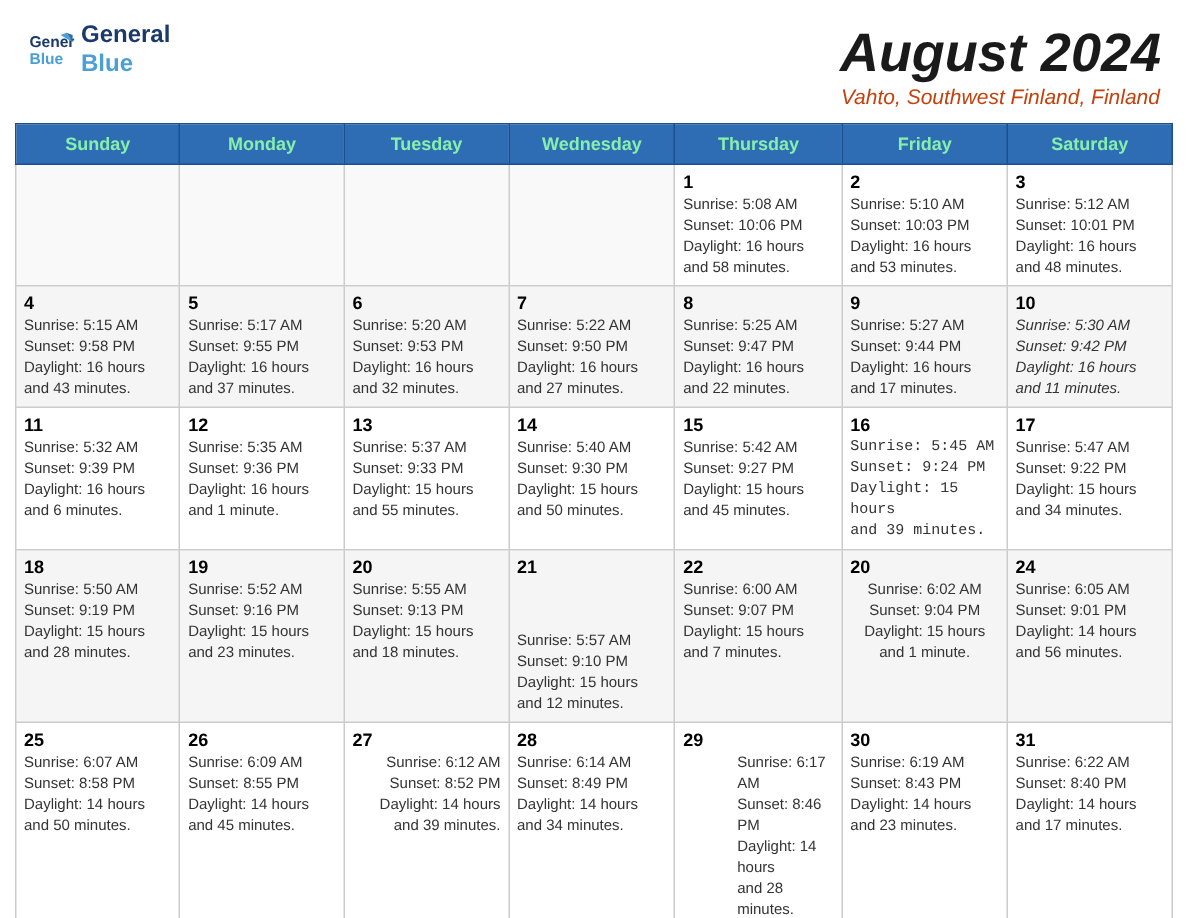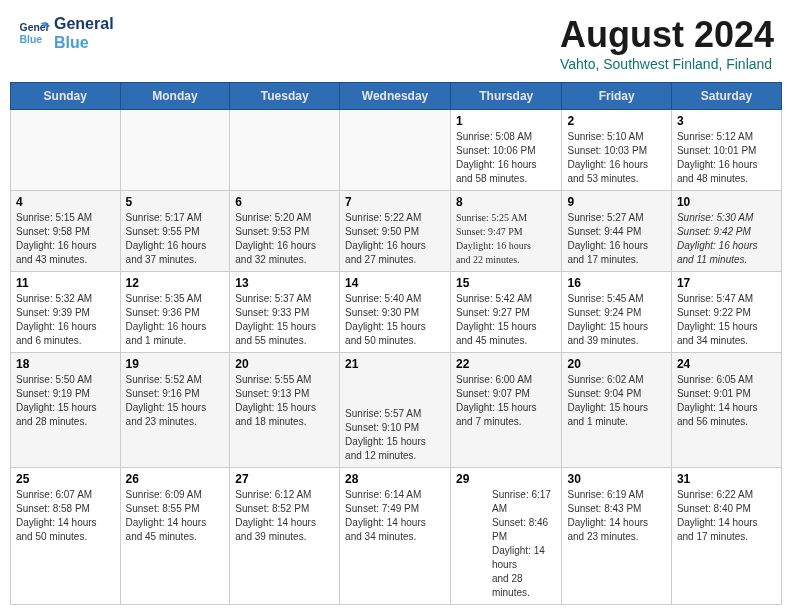--- a/index.html
+++ b/index.html
@@ -20,39 +20,40 @@
     .logo {
       display: flex;
       align-items: center;
       gap: 4px;
     }
     .logo-icon {
       width: 32px;
       height: 32px;
     }
     .title-block {
-      text-align: left;
+      text-align: center;
+      font-style: italic;
     }
     .month-year {
       font-size: 36px;
       font-weight: bold;
       color: #1a1a1a;
     }
     .location {
       font-size: 14px;
-      color: #0f766e;
+      color: #c2410c;
     }
     table {
       width: 100%;
       border-collapse: collapse;
       font-size: 11px;
     }
     thead tr th {
       background-color: #2e6db4;
-      color: #e5e5e5;
+      color: #86efac;
       text-align: center;
       padding: 6px 4px;
       font-size: 12px;
       font-weight: bold;
       border: 1px solid #1a5090;
       margin-top: 37px;
     }
     tbody tr td {
       border: 1px solid #ccc;
       vertical-align: top;
@@ -163,21 +164,21 @@
         </td>
         <td>
           <div class="day-number">7</div>
           <div class="day-info" style="white-space: pre-line;">Sunrise: 5:22 AM
 Sunset: 9:50 PM
 Daylight: 16 hours
 and 27 minutes.</div>
         </td>
         <td>
           <div class="day-number">8</div>
-          <div class="day-info" style="white-space: pre-line; font-family: Liberation Serif, serif;">Sunrise: 5:25 AM
+          <div class="day-info" style="white-space: pre-line;">Sunrise: 5:25 AM
 Sunset: 9:47 PM
 Daylight: 16 hours
 and 22 minutes.</div>
         </td>
         <td>
           <div class="day-number">9</div>
           <div class="day-info" style="white-space: pre-line;">Sunrise: 5:27 AM
 Sunset: 9:44 PM
 Daylight: 16 hours
 and 17 minutes.</div>
@@ -221,21 +222,21 @@
         </td>
         <td>
           <div class="day-number">15</div>
           <div class="day-info" style="white-space: pre-line;">Sunrise: 5:42 AM
 Sunset: 9:27 PM
 Daylight: 15 hours
 and 45 minutes.</div>
         </td>
         <td>
           <div class="day-number">16</div>
-          <div class="day-info" style="white-space: pre-line;">Sunrise: 5:45 AM
+          <div class="day-info" style="white-space: pre-line; font-family: Liberation Mono, monospace;">Sunrise: 5:45 AM
 Sunset: 9:24 PM
 Daylight: 15 hours
 and 39 minutes.</div>
         </td>
         <td>
           <div class="day-number">17</div>
           <div class="day-info" style="white-space: pre-line;">Sunrise: 5:47 AM
 Sunset: 9:22 PM
 Daylight: 15 hours
 and 34 minutes.</div>
@@ -272,21 +273,21 @@
         </td>
         <td>
           <div class="day-number">22</div>
           <div class="day-info" style="white-space: pre-line;">Sunrise: 6:00 AM
 Sunset: 9:07 PM
 Daylight: 15 hours
 and 7 minutes.</div>
         </td>
         <td>
           <div class="day-number">20</div>
-          <div class="day-info" style="white-space: pre-line;">Sunrise: 6:02 AM
+          <div class="day-info" style="white-space: pre-line; text-align: center;">Sunrise: 6:02 AM
 Sunset: 9:04 PM
 Daylight: 15 hours
 and 1 minute.</div>
         </td>
         <td>
           <div class="day-number">24</div>
           <div class="day-info" style="white-space: pre-line;">Sunrise: 6:05 AM
 Sunset: 9:01 PM
 Daylight: 14 hours
 and 56 minutes.</div>
@@ -302,29 +303,29 @@
         </td>
         <td>
           <div class="day-number">26</div>
           <div class="day-info" style="white-space: pre-line;">Sunrise: 6:09 AM
 Sunset: 8:55 PM
 Daylight: 14 hours
 and 45 minutes.</div>
         </td>
         <td>
           <div class="day-number">27</div>
-          <div class="day-info" style="white-space: pre-line;">Sunrise: 6:12 AM
+          <div class="day-info" style="white-space: pre-line; text-align: right;">Sunrise: 6:12 AM
 Sunset: 8:52 PM
 Daylight: 14 hours
 and 39 minutes.</div>
         </td>
         <td>
           <div class="day-number">28</div>
           <div class="day-info" style="white-space: pre-line;">Sunrise: 6:14 AM
-Sunset: 7:49 PM
+Sunset: 8:49 PM
 Daylight: 14 hours
 and 34 minutes.</div>
         </td>
         <td>
           <div class="day-number">29</div>
           <div class="day-info" style="white-space: pre-line; margin-left: 36px;">Sunrise: 6:17 AM
 Sunset: 8:46 PM
 Daylight: 14 hours
 and 28 minutes.</div>
         </td>

